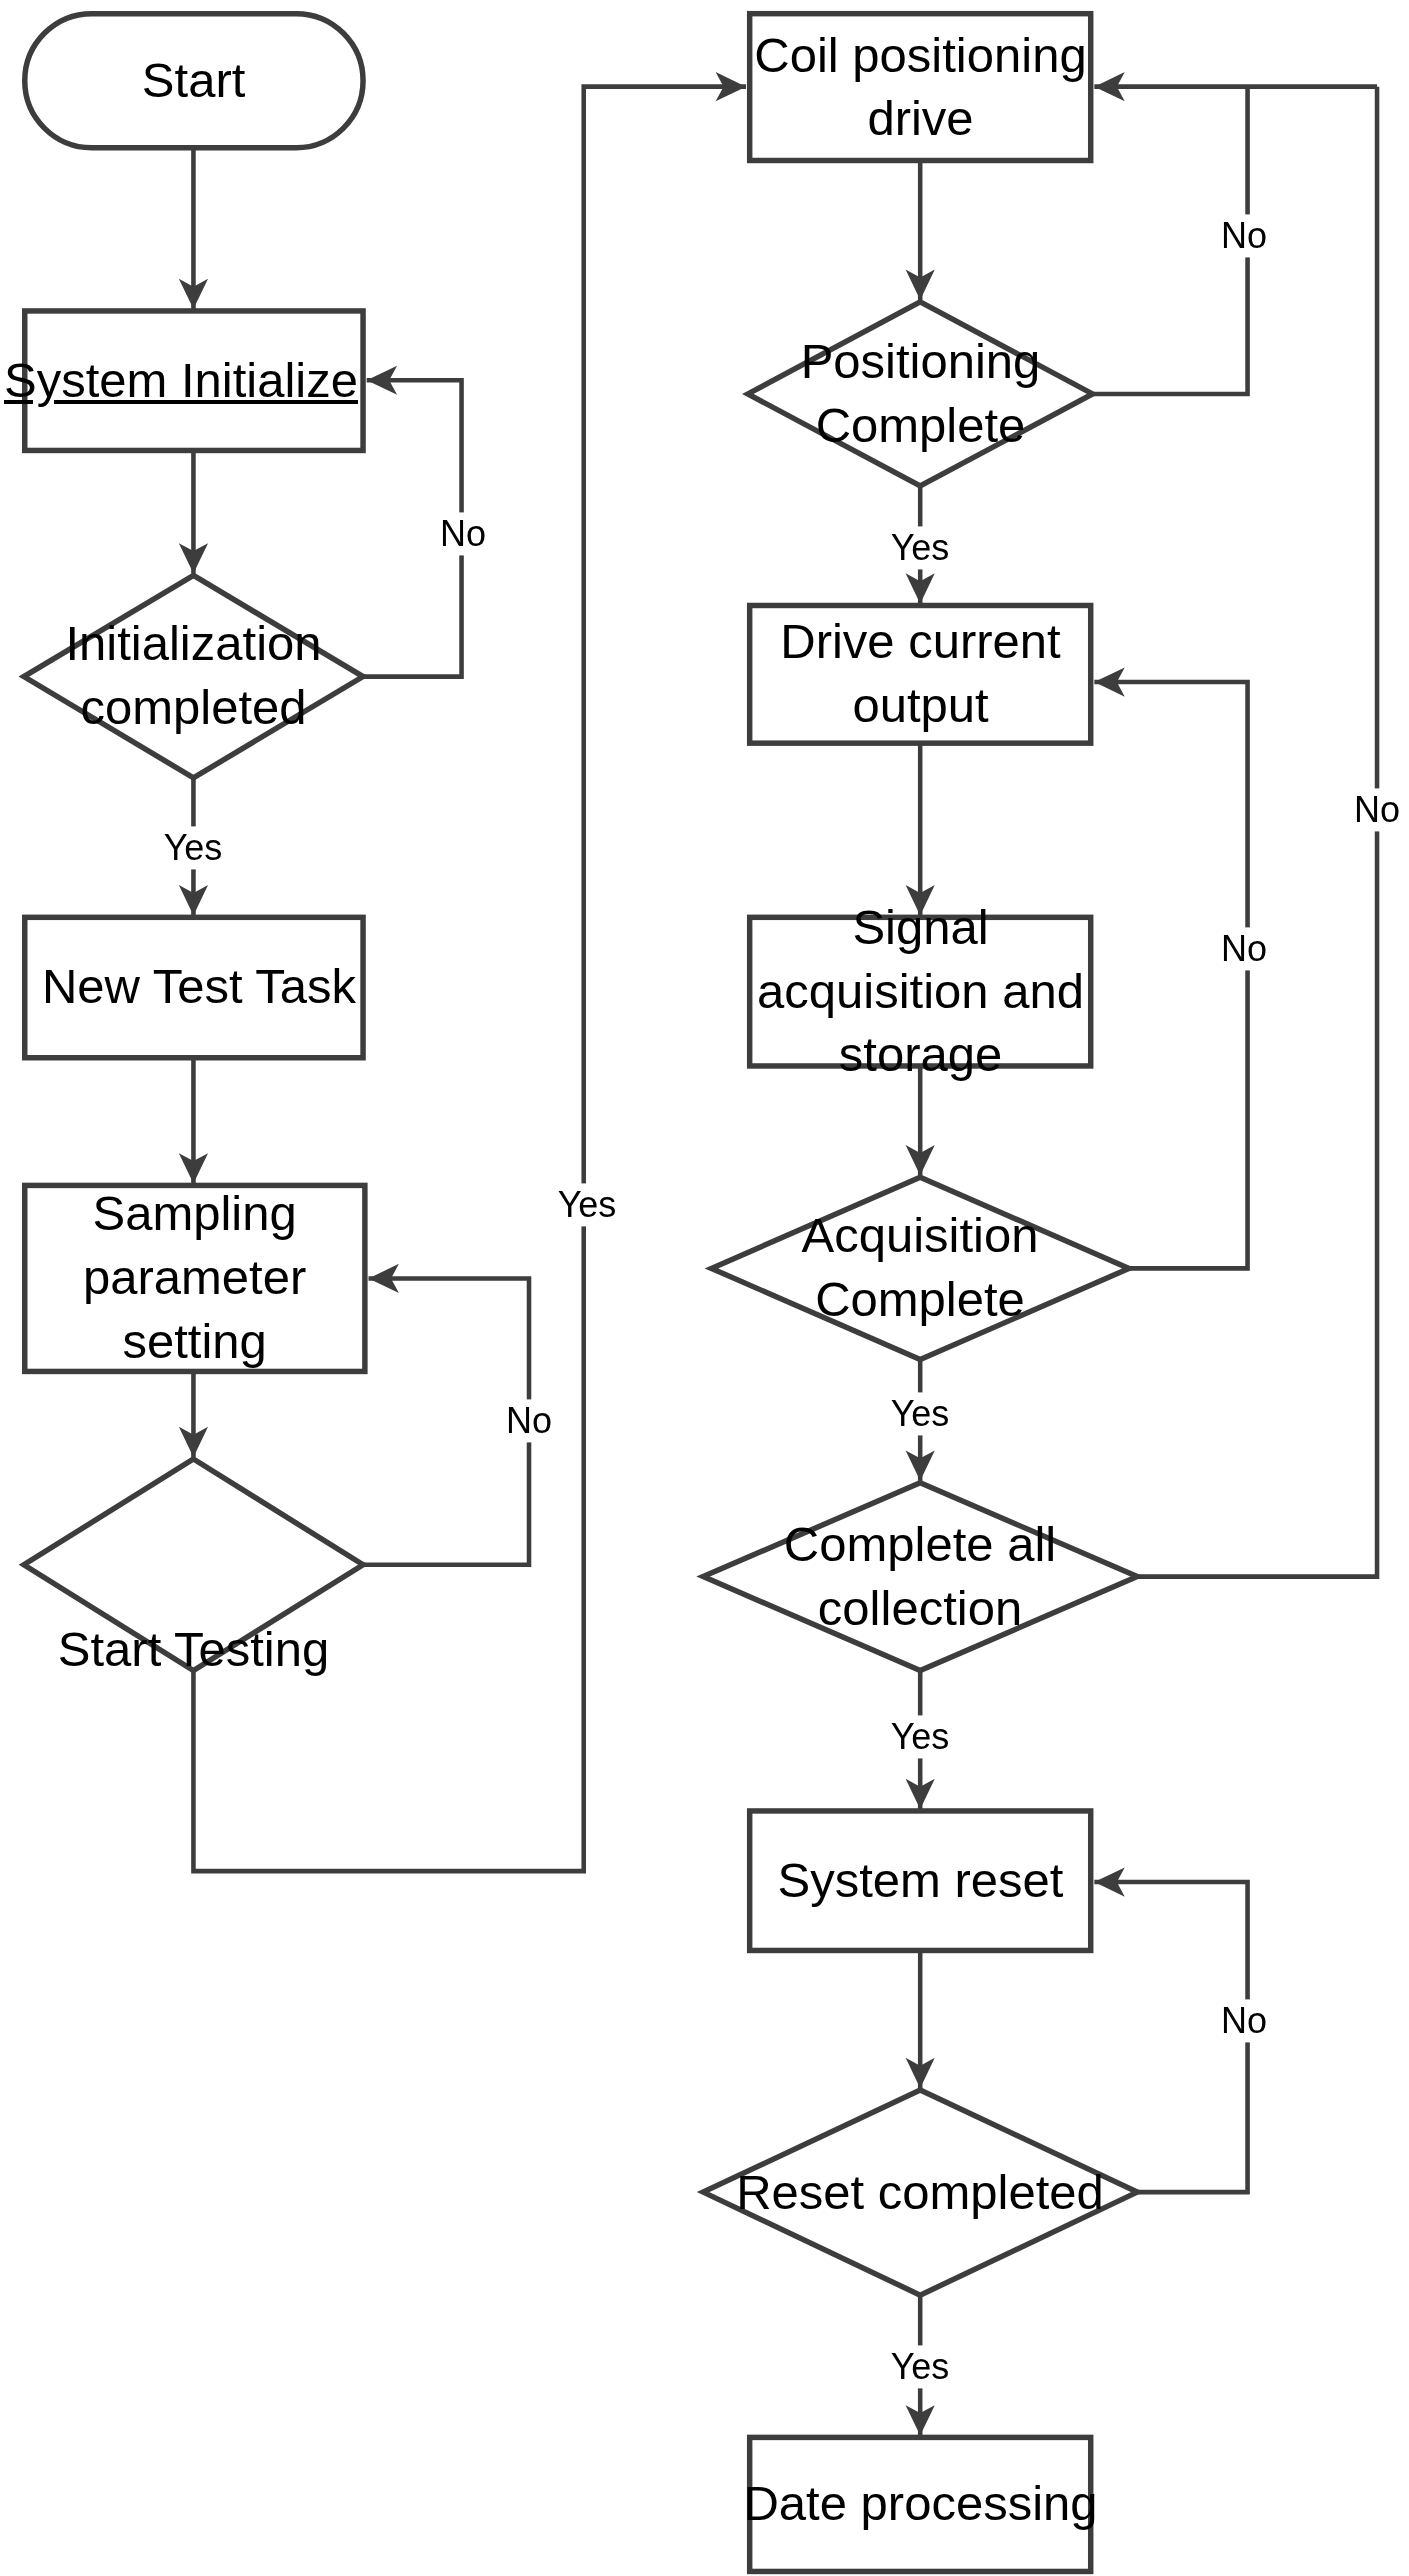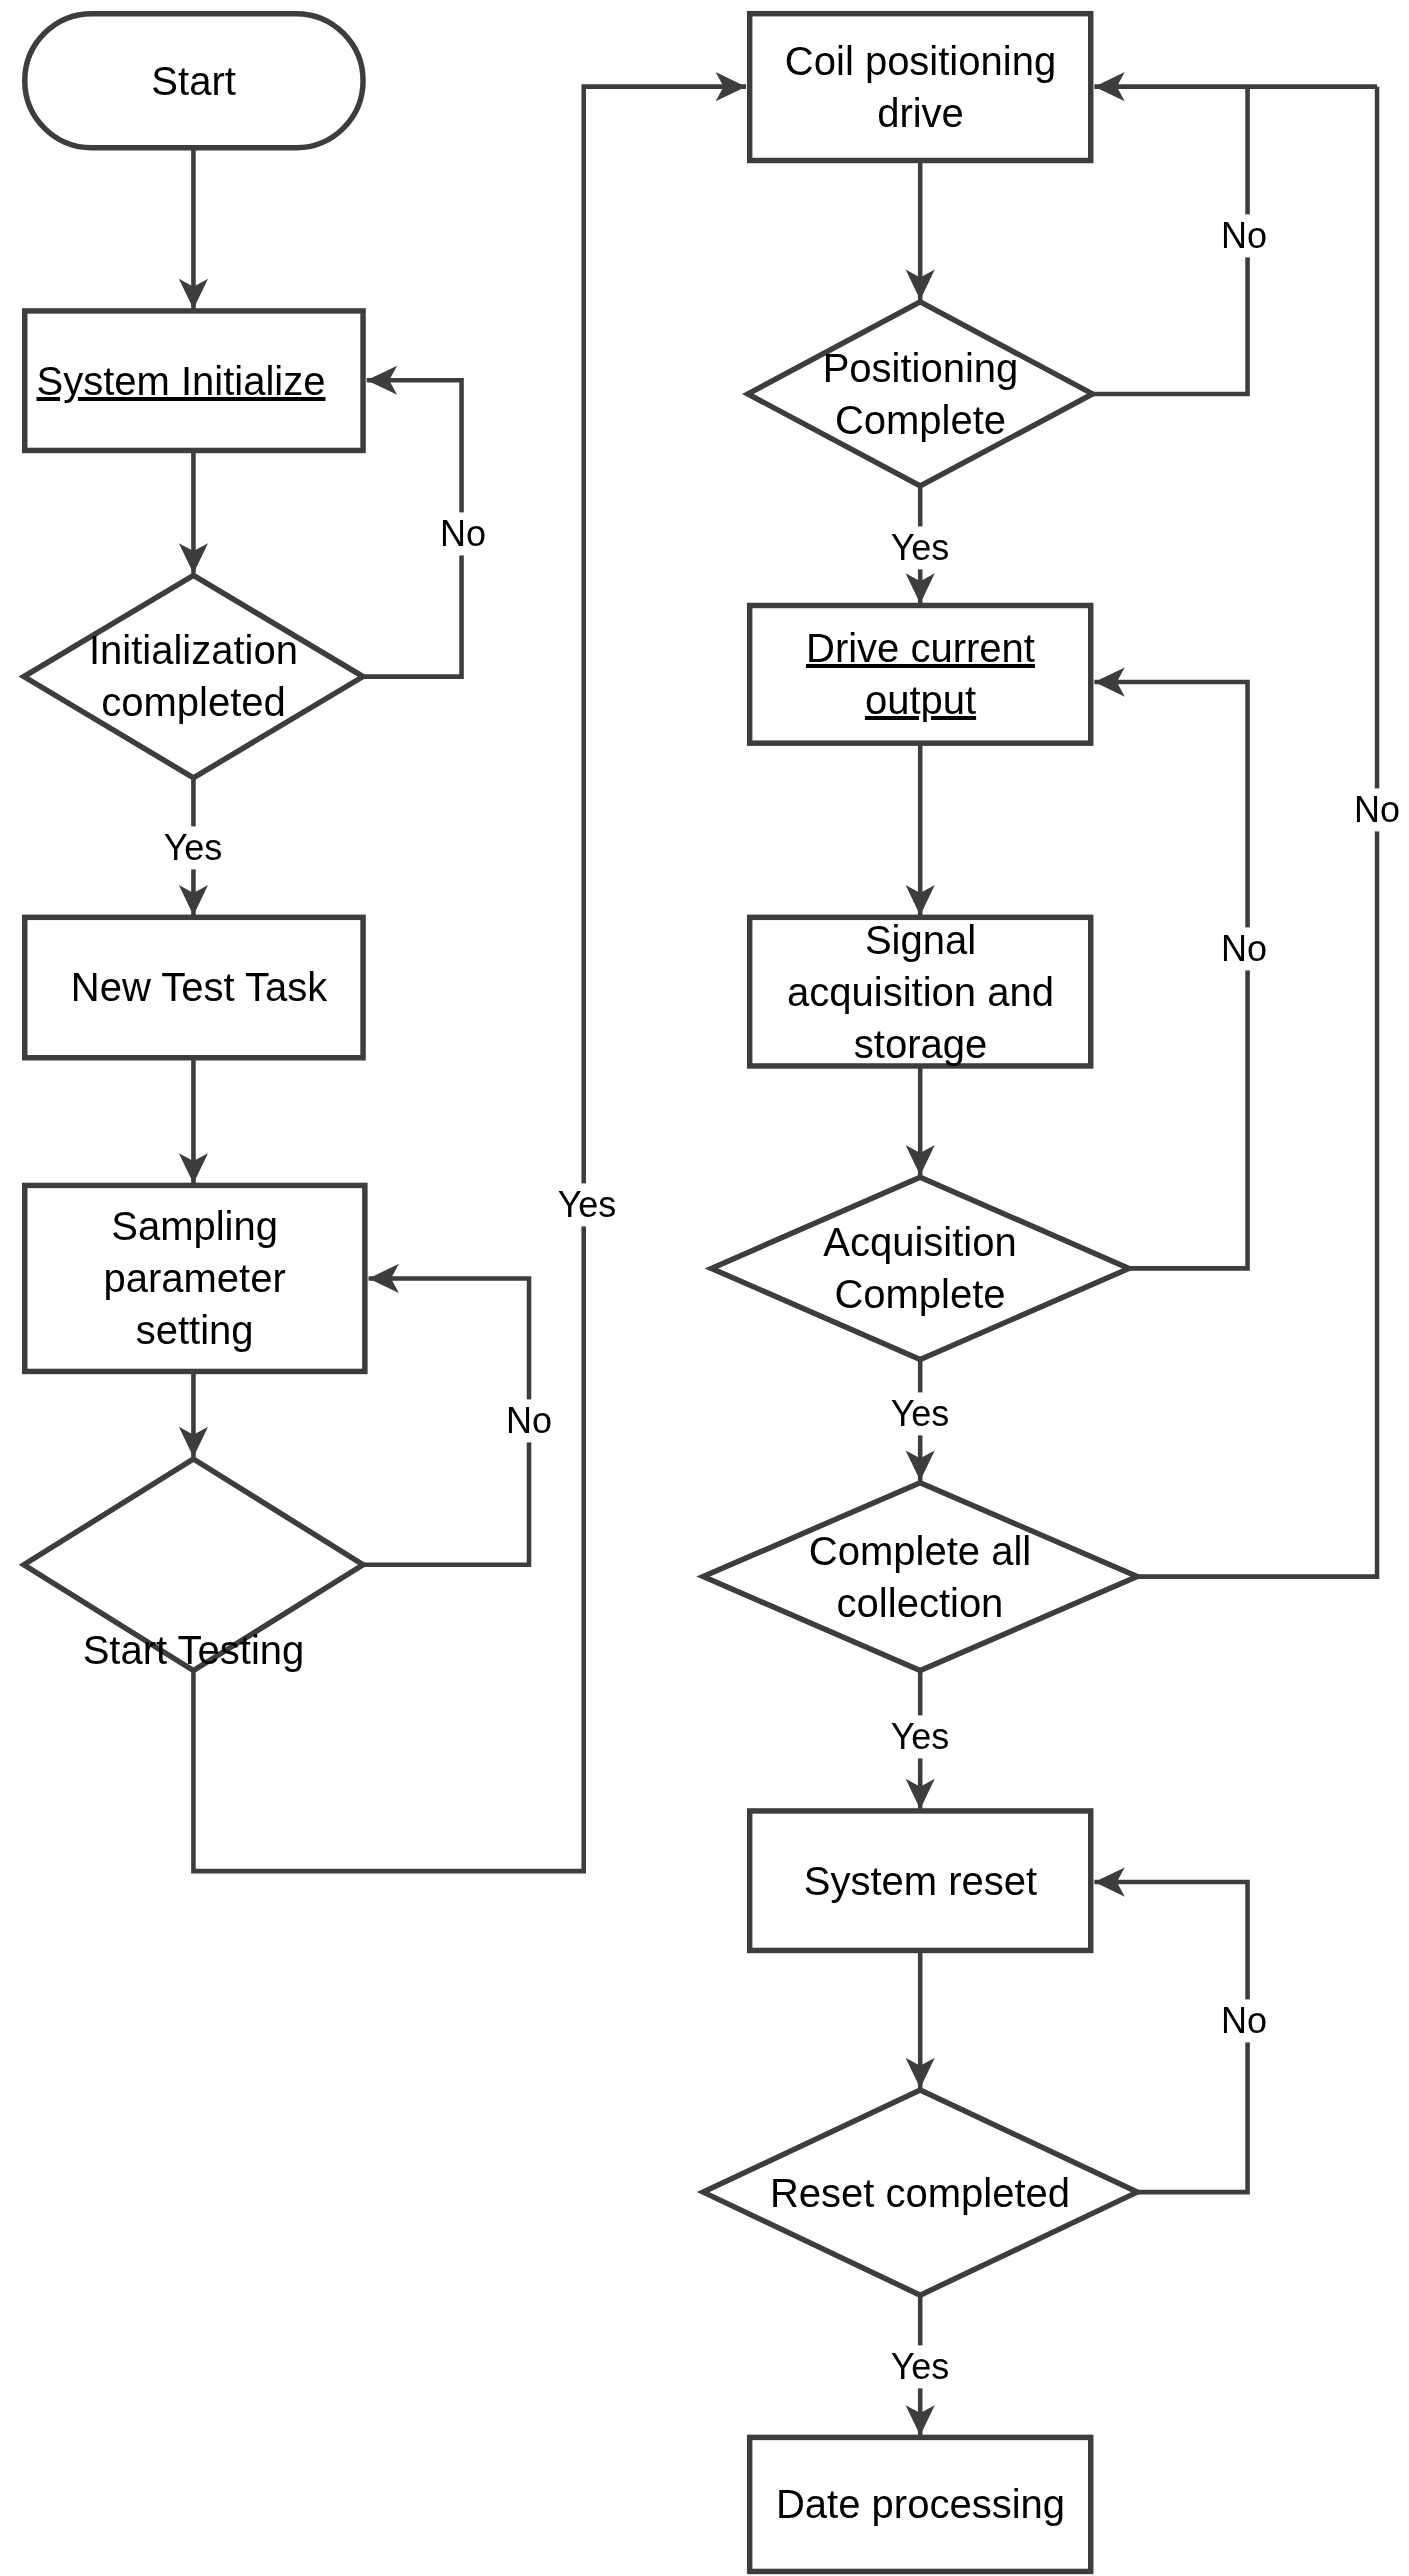--- a/index.html
+++ b/index.html
@@ -18,21 +18,21 @@
   }
   #canvas svg{position:absolute;left:0;top:0;}
   .edges path{fill:none;stroke:var(--line);stroke-width:5;stroke-linejoin:miter;}
   .shapes rect,.shapes polygon{fill:var(--fill);stroke:var(--line);stroke-width:6;stroke-linejoin:miter;}
   .arrow-fill{fill:var(--line);stroke:none;}
   .node-label{
     position:absolute;
     display:flex;flex-direction:column;
     align-items:center;justify-content:center;
     text-align:center;
-    font-size:40px;line-height:1.3;
+    font-size:49px;line-height:1.3;
     color:var(--text);
     pointer-events:none;
     white-space:nowrap;
   }
   .edge-label{
     position:absolute;
     transform:translate(-50%,-50%);
     background:var(--bg);
     padding:1.8px 7.3px;
     font-size:36px;line-height:1.1;
@@ -125,21 +125,21 @@
   <div class="node-label" style="left:750px;top:13.7px;width:341px;height:147px;">
     <div>Coil positioning</div>
     <div>drive</div>
   </div>
 
   <div class="node-label" style="left:748px;top:302px;width:345px;height:184px;">
     <div>Positioning</div>
     <div>Complete</div>
   </div>
 
-  <div class="node-label" style="left:750px;top:605px;width:341px;height:138px;text-decoration:underline;">
+  <div class="node-label" style="left:750px;top:605px;width:341px;height:138px;">
     <div>Drive current</div>
     <div>output</div>
   </div>
 
   <div class="node-label" style="left:750px;top:917px;width:341px;height:149px;">
     <div>Signal</div>
     <div>acquisition and</div>
     <div>storage</div>
   </div>
 

